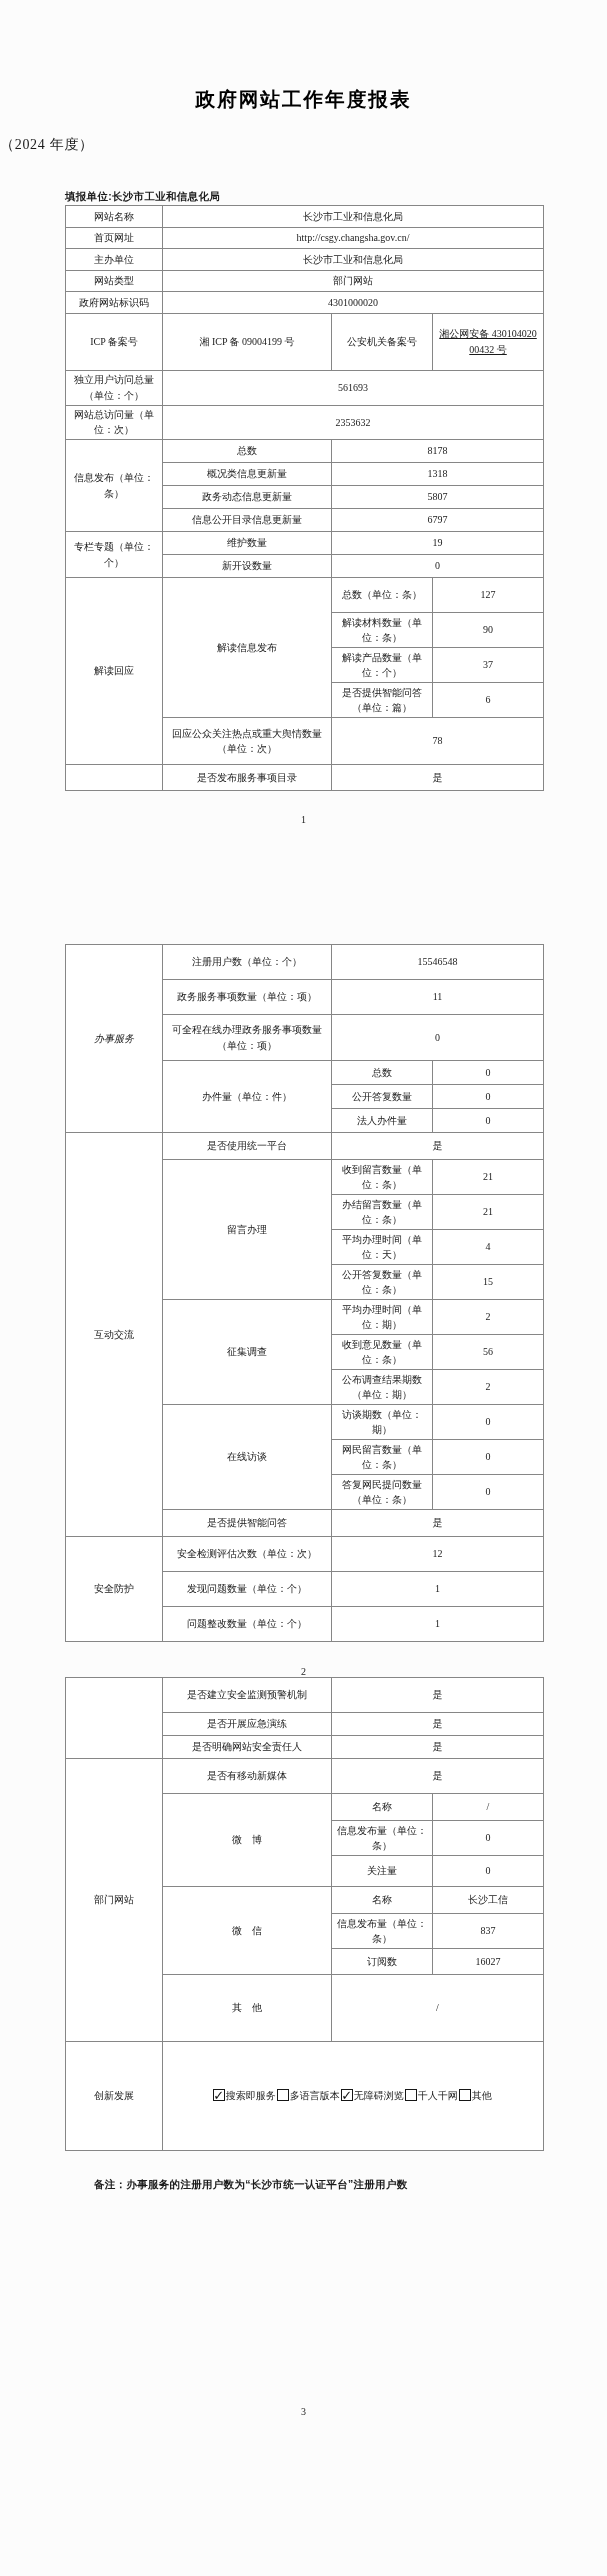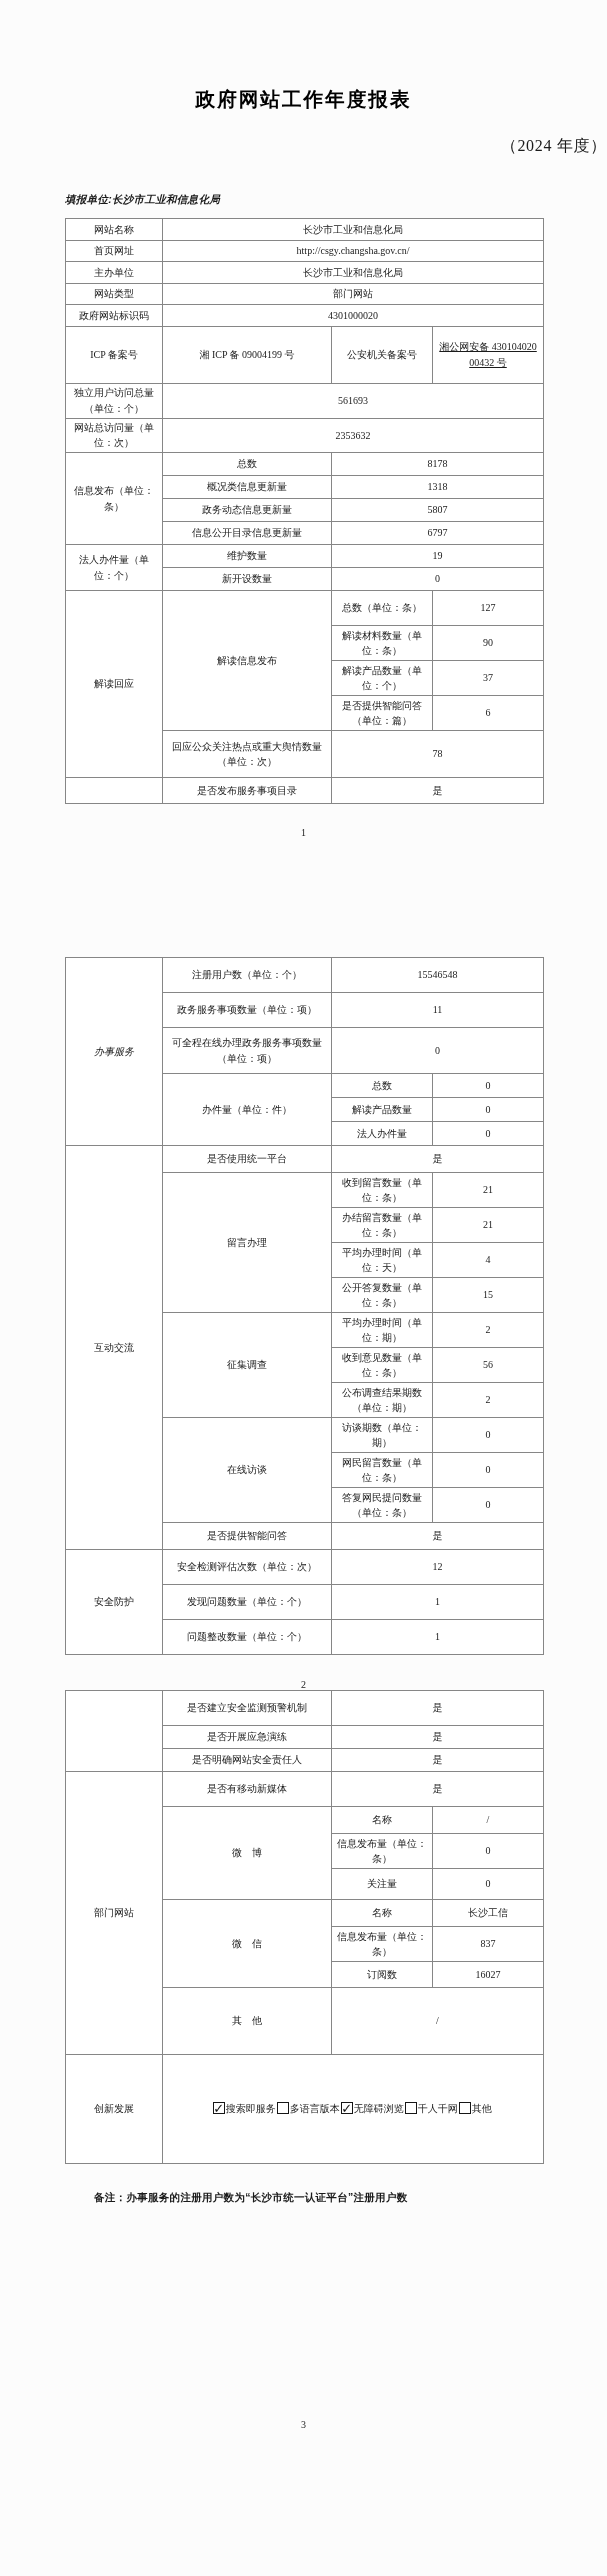--- a/index.html
+++ b/index.html
@@ -5,34 +5,34 @@
   html,body{margin:0;padding:0;}
   body{
     width:607px;height:2576px;background:#fcfcfc;color:#1b1b1b;
     font-family:"Liberation Serif","DejaVu Serif",serif;
     overflow:hidden;position:relative;
   }
   .doc-title{
     margin:86px 0 4px 0;text-align:center;font-size:19.6px;font-weight:bold;
     font-family:Liberation Sans, sans-serif;letter-spacing:2px;color:#000;
   }
-  .doc-subtitle{margin-top:23px;text-align:right;font-size:16px;letter-spacing:0.7px;}
+  .doc-subtitle{margin-top:23px;text-align:left;font-size:14px;letter-spacing:0.7px;}
   .filler-unit{
     margin:36px 0 0 65px;font-size:10.5px;font-weight:bold;
-    font-family:"Liberation Sans","DejaVu Sans",sans-serif;letter-spacing:0.3px;font-style:italic;
+    font-family:"Liberation Sans","DejaVu Sans",sans-serif;letter-spacing:0.3px;
   }
   table.report{
     border-collapse:collapse;table-layout:fixed;width:478px;margin-left:65px;
     background:#fff;border:1px solid #5f5f5f;
   }
   table.report td{
     border:0.7px solid #868686;text-align:center;vertical-align:middle;
     font-size:10px;line-height:1.55;padding:1.3px 4.7px;overflow:hidden;
   }
-  #table1{margin-top:11px;padding-left:44px;}
+  #table1{margin-top:1px;padding-left:44px;}
   #table2{margin-top:119px;}
   #table3{}
   td.vtop{vertical-align:top;padding-top:8px;font-style:italic;}
   td.brk{word-break:break-all;text-decoration:underline;}
   .page-num{text-align:center;font-size:10px;}
   #pn1{margin-top:23px;}
   #pn2{margin-top:24px;}
   #pn3{margin-top:214px;}
   .note{
     margin:27px 0 0 94px;font-size:10.5px;font-weight:bold;
@@ -114,21 +114,21 @@
   </tr>
   <tr class="h34">
     <td>政务动态信息更新量</td>
     <td colspan="2">5807</td>
   </tr>
   <tr class="h34">
     <td>信息公开目录信息更新量</td>
     <td colspan="2">6797</td>
   </tr>
   <tr class="h34">
-    <td rowspan="2">法人办件量（单位：个）</td>
+    <td rowspan="2">专栏专题（单位：个）</td>
     <td>维护数量</td>
     <td colspan="2">19</td>
   </tr>
   <tr class="h34">
     <td>新开设数量</td>
     <td colspan="2">0</td>
   </tr>
   <tr class="h52">
     <td rowspan="5">解读回应</td>
     <td rowspan="4">解读信息发布</td>
@@ -180,21 +180,21 @@
   <tr class="h68">
     <td>可全程在线办理政务服务事项数量（单位：项）</td>
     <td colspan="2">0</td>
   </tr>
   <tr class="h36">
     <td rowspan="3">办件量（单位：件）</td>
     <td>总数</td>
     <td>0</td>
   </tr>
   <tr class="h36">
-    <td>解读产品数量</td>
+    <td>公开答复数量</td>
     <td>0</td>
   </tr>
   <tr class="h36">
     <td>法人办件量</td>
     <td>0</td>
   </tr>
   <tr class="h40">
     <td rowspan="12">互动交流</td>
     <td>是否使用统一平台</td>
     <td colspan="2">是</td>

